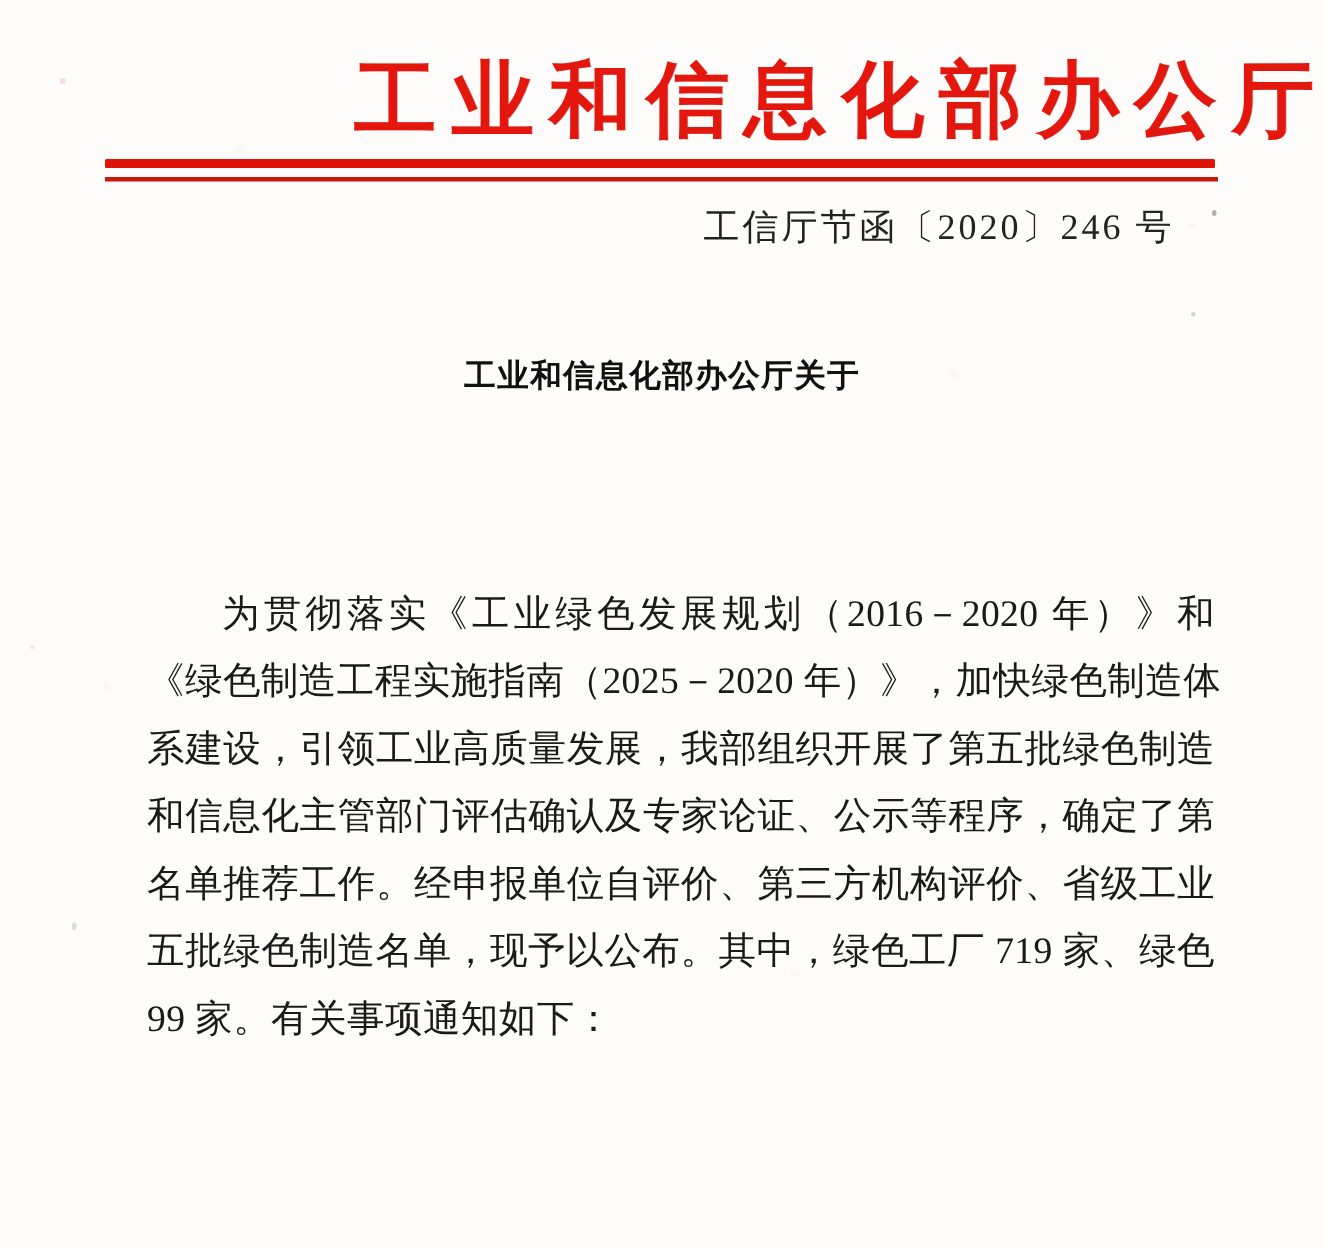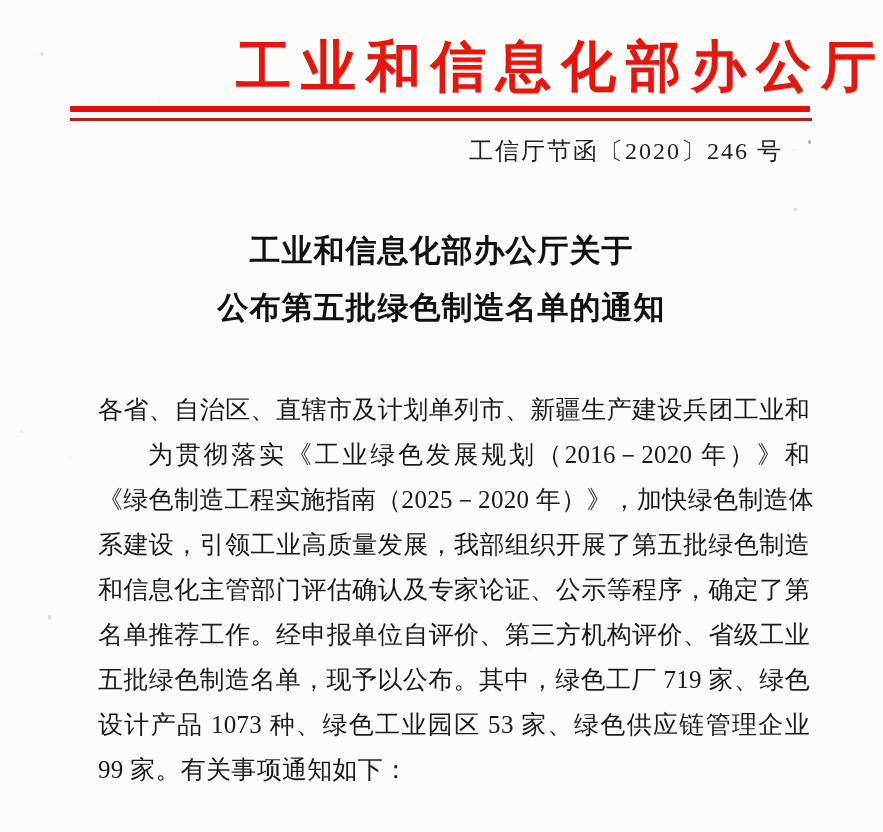--- a/index.html
+++ b/index.html
@@ -65,21 +65,21 @@
     margin-left: 12px;
   }
   
   .notice-title {
     position: absolute;
     top: 222px;
     left: 0;
     width: 883px;
     text-align: center;
     font-weight: bold;
-    font-size: 31px;
+    font-size: 21px;
     letter-spacing: 1px;
     color: #111;
     line-height: 57px;
   }
   
   .doc-body {
     position: absolute;
     top: 387px;
     left: 98px;
     width: 712px;
@@ -120,32 +120,29 @@
 
   <div class="agency-name">工业和信息化部办公厅</div>
 
   <div class="rule-thick"></div>
   <div class="rule-thin"></div>
 
   <div class="doc-number">工信厅节函〔2020〕246 号</div>
 
   <div class="notice-title">
     <div>工业和信息化部办公厅关于</div>
-    <div>公布第五批绿色制造名单的通知</div>
   </div>
 
   <div class="doc-body">
-    <div class="line">各省、自治区、直辖市及计划单列市、新疆生产建设兵团工业和</div>
     <div class="line indent">为贯彻落实《工业绿色发展规划（2016－2020 年）》和</div>
     <div class="line">《绿色制造工程实施指南（2025－2020 年）》，加快绿色制造体</div>
     <div class="line">系建设，引领工业高质量发展，我部组织开展了第五批绿色制造</div>
     <div class="line">和信息化主管部门评估确认及专家论证、公示等程序，确定了第</div>
     <div class="line">名单推荐工作。经申报单位自评价、第三方机构评价、省级工业</div>
     <div class="line">五批绿色制造名单，现予以公布。其中，绿色工厂 719 家、绿色</div>
-    <div class="line">设计产品 1073 种、绿色工业园区 53 家、绿色供应链管理企业</div>
     <div class="line short">99 家。有关事项通知如下：</div>
   </div>
 
   <div class="speck s1"></div>
   <div class="speck s2"></div>
   <div class="speck s3"></div>
   <div class="speck s4"></div>
   <div class="speck s5"></div>
 
 </div>

